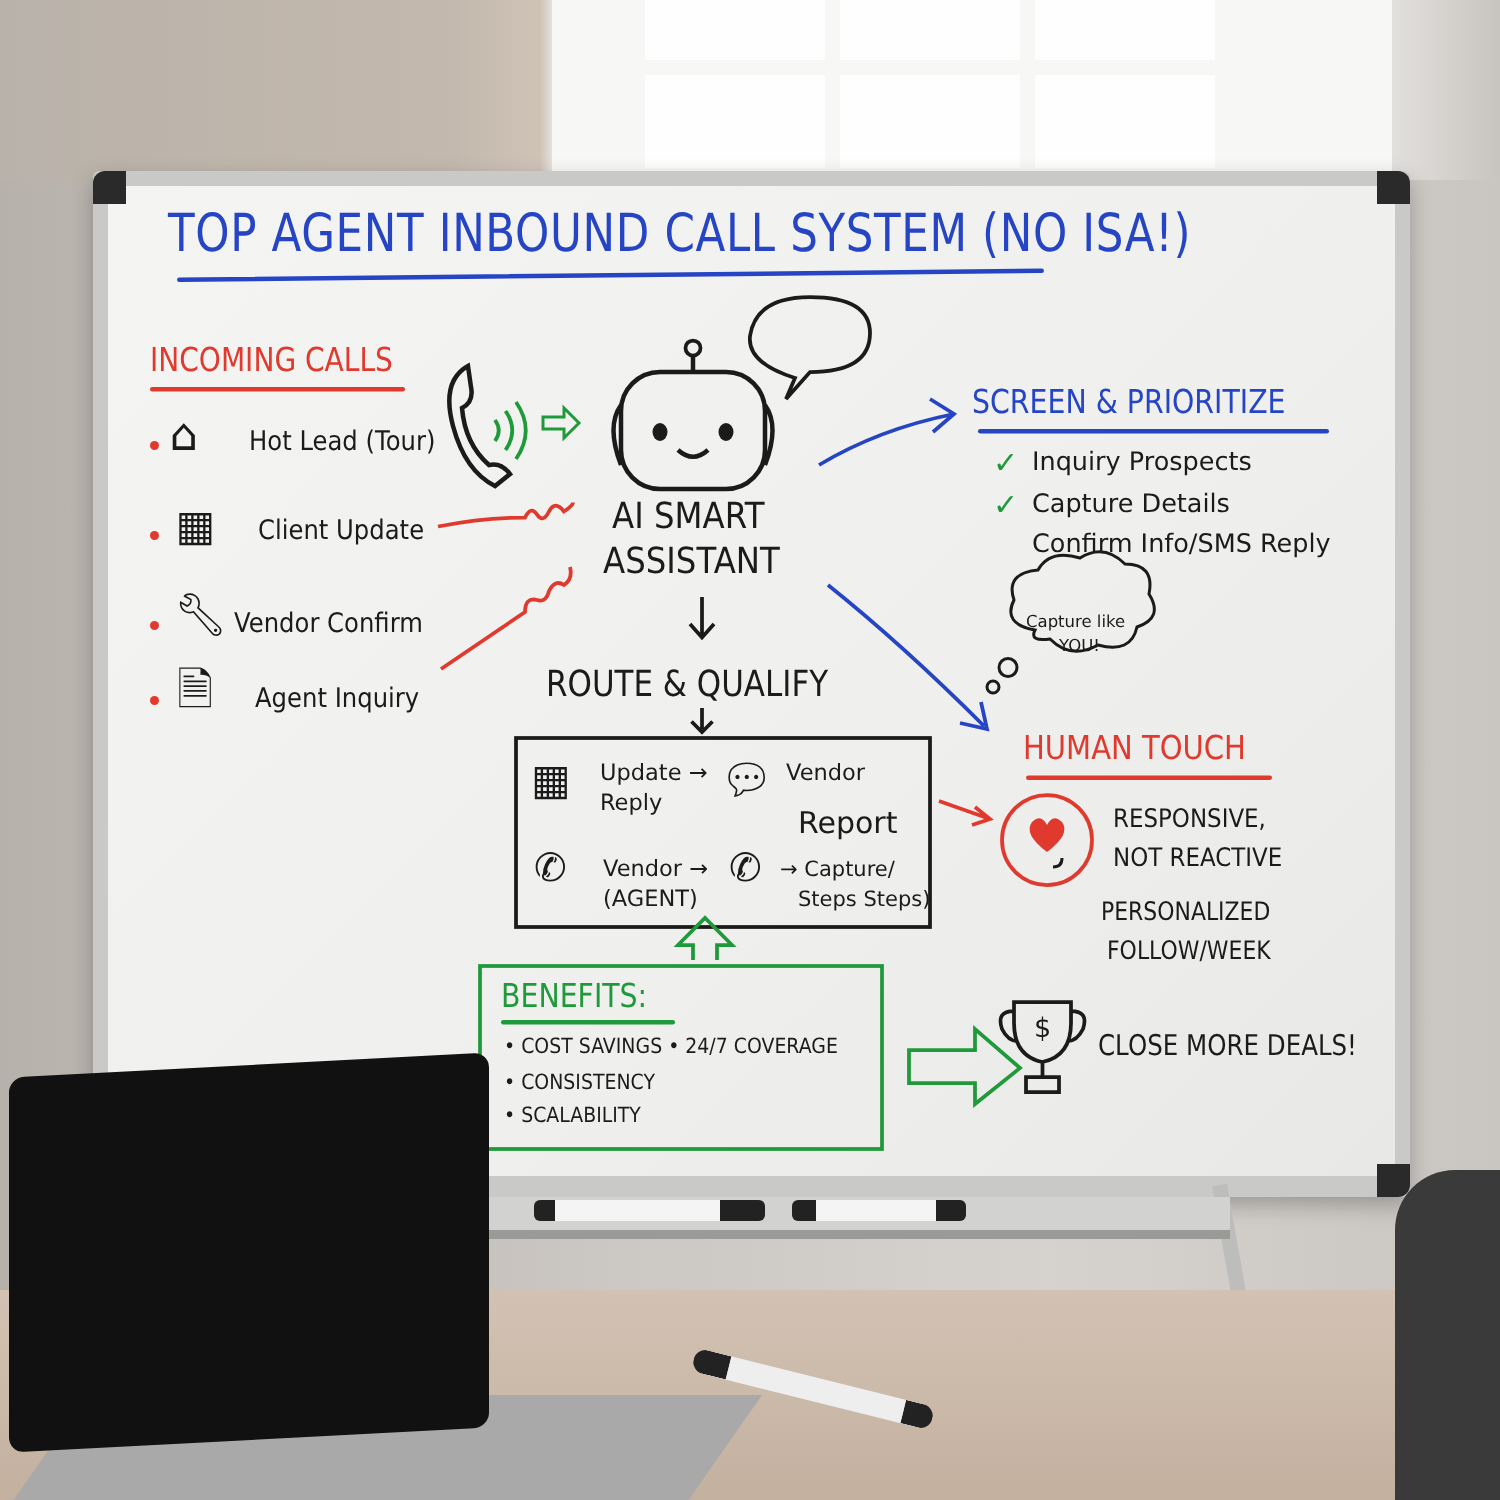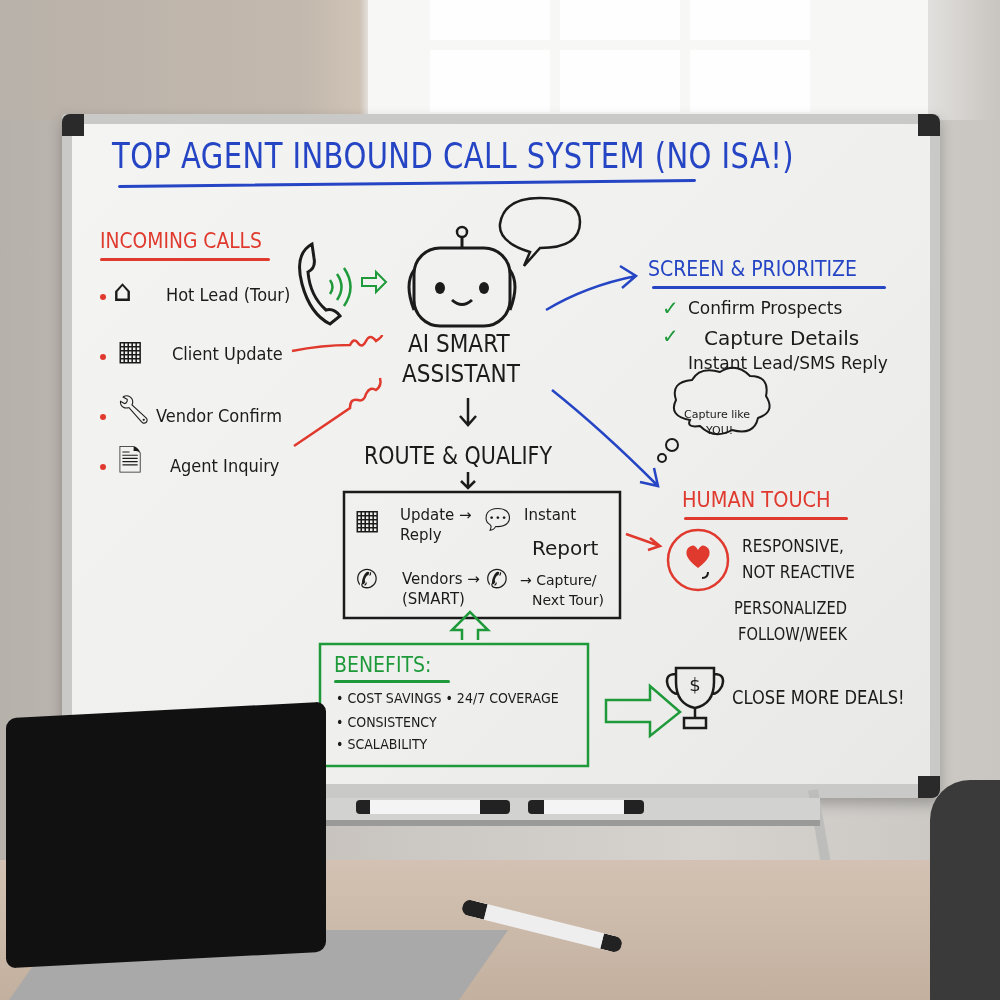--- a/index.html
+++ b/index.html
@@ -130,36 +130,36 @@
 </svg>
 
 <div class="abs hand" style="left:408px;top:330px;font-size:24px;transform:scaleX(0.9);transform-origin:left;">AI SMART</div>
 <div class="abs hand" style="left:402px;top:360px;font-size:24px;transform:scaleX(0.9);transform-origin:left;">ASSISTANT</div>
 
 <div class="abs hand" style="left:364px;top:442px;font-size:24px;transform:scaleX(0.86);transform-origin:left;">ROUTE &amp; QUALIFY</div>
 <div class="abs icon" style="left:354px;top:506px;font-size:28px;">▦</div>
 <div class="abs hand" style="left:400px;top:506px;font-size:15px;">Update →</div>
 <div class="abs hand" style="left:400px;top:526px;font-size:15px;">Reply</div>
 <div class="abs icon" style="left:480px;top:506px;font-size:28px;">💬︎</div>
-<div class="abs hand" style="left:524px;top:506px;font-size:15px;">Instant</div>
+<div class="abs hand" style="left:524px;top:506px;font-size:15px;">Vendor</div>
 <div class="abs hand" style="left:532px;top:536px;font-size:20px;">Report</div>
 <div class="abs icon" style="left:356px;top:566px;font-size:26px;">✆</div>
-<div class="abs hand" style="left:402px;top:570px;font-size:15px;">Vendors →</div>
-<div class="abs hand" style="left:402px;top:590px;font-size:15px;">(SMART)</div>
+<div class="abs hand" style="left:402px;top:570px;font-size:15px;">Vendor →</div>
+<div class="abs hand" style="left:402px;top:590px;font-size:15px;">(AGENT)</div>
 <div class="abs icon" style="left:486px;top:566px;font-size:26px;">✆</div>
 <div class="abs hand" style="left:520px;top:572px;font-size:14px;">→ Capture/</div>
-<div class="abs hand" style="left:532px;top:592px;font-size:14px;">Next Tour)</div>
+<div class="abs hand" style="left:532px;top:592px;font-size:14px;">Steps Steps)</div>
 
 <div class="abs hand blue" style="left:648px;top:256px;font-size:22px;transform:scaleX(0.86);transform-origin:left;">SCREEN &amp; PRIORITIZE</div>
 <div class="abs ul" style="left:652px;top:286px;width:234px;background:#2545c4;"></div>
 <div class="abs hand green" style="left:662px;top:296px;font-size:20px;">✓</div>
-<div class="abs hand" style="left:688px;top:298px;font-size:17px;">Confirm Prospects</div>
+<div class="abs hand" style="left:688px;top:298px;font-size:17px;">Inquiry Prospects</div>
 <div class="abs hand green" style="left:662px;top:324px;font-size:20px;">✓</div>
-<div class="abs hand" style="left:704px;top:326px;font-size:20px;">Capture Details</div>
-<div class="abs hand" style="left:688px;top:353px;font-size:17px;">Instant Lead/SMS Reply</div>
+<div class="abs hand" style="left:688px;top:326px;font-size:17px;">Capture Details</div>
+<div class="abs hand" style="left:688px;top:353px;font-size:17px;">Confirm Info/SMS Reply</div>
 
 <div class="abs hand" style="left:684px;top:408px;font-size:11px;">Capture like</div>
 <div class="abs hand" style="left:706px;top:424px;font-size:11px;text-align:center;">YOU!</div>
 
 <div class="abs hand red" style="left:682px;top:487px;font-size:22px;transform:scaleX(0.88);transform-origin:left;">HUMAN TOUCH</div>
 <div class="abs ul" style="left:684px;top:517px;width:164px;background:#e03a2e;"></div>
 <div class="abs hand" style="left:742px;top:536px;font-size:17px;transform:scaleX(0.9);transform-origin:left;">RESPONSIVE,</div>
 <div class="abs hand" style="left:742px;top:562px;font-size:17px;transform:scaleX(0.9);transform-origin:left;">NOT REACTIVE</div>
 <div class="abs hand" style="left:734px;top:598px;font-size:17px;transform:scaleX(0.86);transform-origin:left;">PERSONALIZED</div>
 <div class="abs hand" style="left:738px;top:624px;font-size:17px;transform:scaleX(0.86);transform-origin:left;">FOLLOW/WEEK</div>

